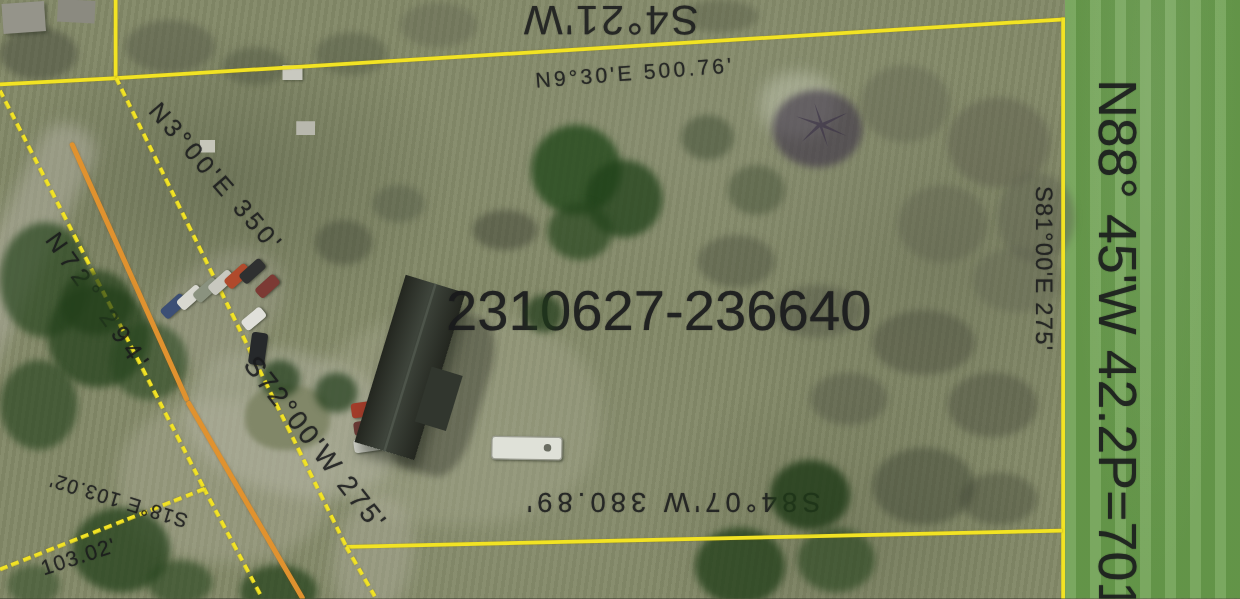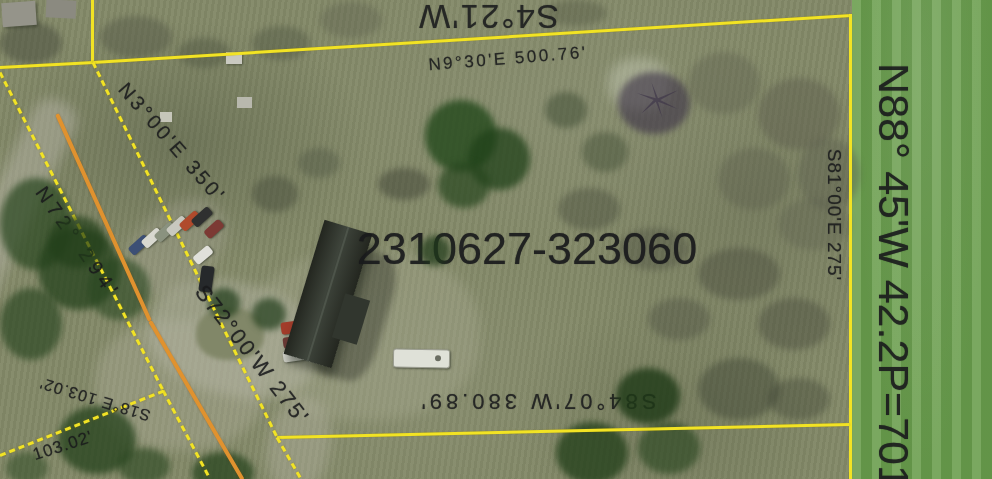--- a/index.html
+++ b/index.html
@@ -127,21 +127,21 @@
     <div style="position:absolute;left:24px;top:0;width:2px;height:140px;background:#4d544a;"></div>
   </div>
   <div class="bld" style="left:338px;top:296px;width:26px;height:46px;background:#31362e;transform:rotate(17deg);"></div>
 
   <div class="veh" style="left:393px;top:349px;width:55px;height:17px;background:#dfe1d8;border:1px solid #9a9c90;transform:rotate(1deg);">
     <div style="position:absolute;right:8px;top:5px;width:6px;height:6px;background:#6a6d62;border-radius:50%;"></div>
   </div>
 
   <div class="ann" style="left:488px;top:16px;font-size:33px;letter-spacing:2px;transform:translate(-50%,-50%) rotate(180deg);">S4°21'W</div>
   <div class="ann" style="left:508px;top:59px;font-size:17px;letter-spacing:2.5px;transform:translate(-50%,-50%) rotate(-4.5deg);">N9°30'E  500.76'</div>
-  <div class="ann" style="left:527px;top:249px;font-size:45px;transform:translate(-50%,-50%);opacity:.92;">2310627-323060</div>
+  <div class="ann" style="left:527px;top:249px;font-size:45px;transform:translate(-50%,-50%);opacity:.92;">2310627-236640</div>
   <div class="ann" style="left:172px;top:143px;font-size:20px;letter-spacing:3px;transform:translate(-50%,-50%) rotate(49deg);">N3°00'E 350'</div>
   <div class="ann" style="left:78px;top:243px;font-size:20px;letter-spacing:5px;transform:translate(-50%,-50%) rotate(55deg);">N72°  294'</div>
   <div class="ann" style="left:252px;top:355px;font-size:22px;letter-spacing:2px;transform:translate(-50%,-50%) rotate(52deg);">S72°00'W 275'</div>
   <div class="ann" style="left:95px;top:399px;font-size:16px;letter-spacing:1px;transform:translate(-50%,-50%) rotate(197deg);">S18°E 103.02'</div>
   <div class="ann" style="left:63px;top:446px;font-size:17px;letter-spacing:1px;transform:translate(-50%,-50%) rotate(-18deg);">103.02'</div>
   <div class="ann" style="left:537px;top:401px;font-size:22px;letter-spacing:4px;transform:translate(-50%,-50%) rotate(180deg);">S84°07'W 380.89'</div>
   <div class="ann" style="left:834px;top:215px;font-size:19px;letter-spacing:1px;transform:translate(-50%,-50%) rotate(90deg);">S81°00'E 275'</div>
   <div class="ann" style="left:893px;top:282px;font-size:43px;transform:translate(-50%,-50%) rotate(90deg);opacity:.9;">N88° 45'W 42.2P=701.</div>
 
   <div class="blob" style="left:420px;top:236px;width:30px;height:30px;background:rgba(32,58,26,.7);"></div>

